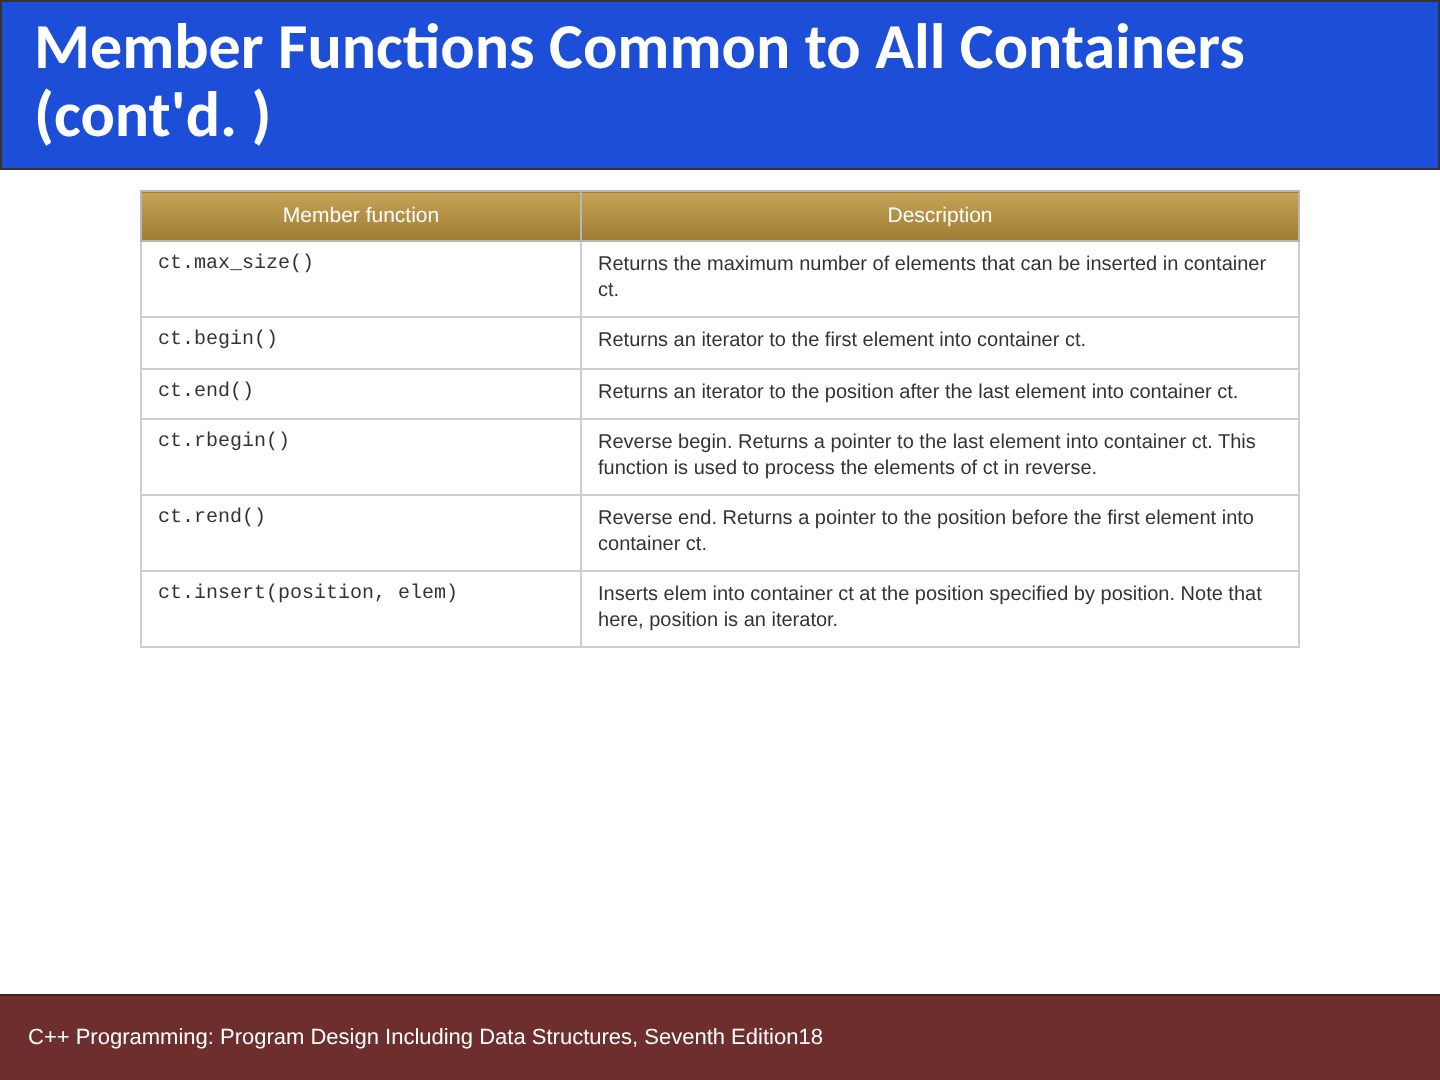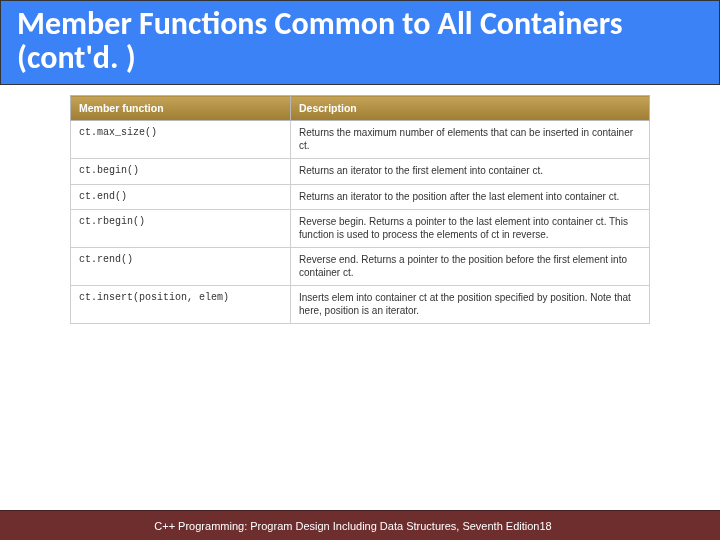--- a/index.html
+++ b/index.html
@@ -5,21 +5,21 @@
   * { margin: 0; padding: 0; box-sizing: border-box; }
   body {
     width: 720px;
     height: 540px;
     background: #fff;
     font-family: Arial, Helvetica, sans-serif;
     position: relative;
     overflow: hidden;
   }
   .title-band {
-    background: #3b82f6;
+    background: #1d4ed8;
     color: #fff;
     padding: 6px 10px 10px 10px;
     border: 1px solid #333;
   }
   .title-band h1 {
     font-family: "Calibri", "Segoe UI", Arial, sans-serif;
     font-weight: 700;
     font-size: 32px;
     line-height: 1.05;
     text-align: left;
@@ -36,22 +36,22 @@
   table.ops {
     width: 100%;
     border-collapse: collapse;
     font-size: 10px;
     color: #333;
   }
   table.ops th {
     background: #b28e3f;
     background: linear-gradient(#c4a357, #9f7d33);
     color: #fff;
-    text-align: left;
-    font-weight: 700;
+    text-align: center;
+    font-weight: 400;
     padding: 6px 8px;
     border: 1px solid #b7b7b7;
     font-size: 10.5px;
   }
   table.ops td {
     border: 1px solid #cfcfcf;
     padding: 6px 8px;
     vertical-align: top;
     line-height: 1.25;
   }
@@ -59,26 +59,26 @@
     width: 38%;
     font-family: "Courier New", monospace;
     font-size: 10px;
     color: #333;
   }
   .footer {
     position: absolute;
     left: 0;
     right: 0;
     bottom: 0;
-    height: 30px;
+    height: 43px;
     background: #6e2e2e;
     color: #fff;
     display: flex;
     align-items: center;
-    justify-content: center;
+    justify-content: flex-start;
     padding: 0 28px 0 14px;
     font-size: 11px;
     border-top: 1px solid #452020;
   }
 </style>
 </head>
 <body>
 
 <div class="title-band">
   <h1>Member Functions Common to All Containers (cont'd. )</h1>

